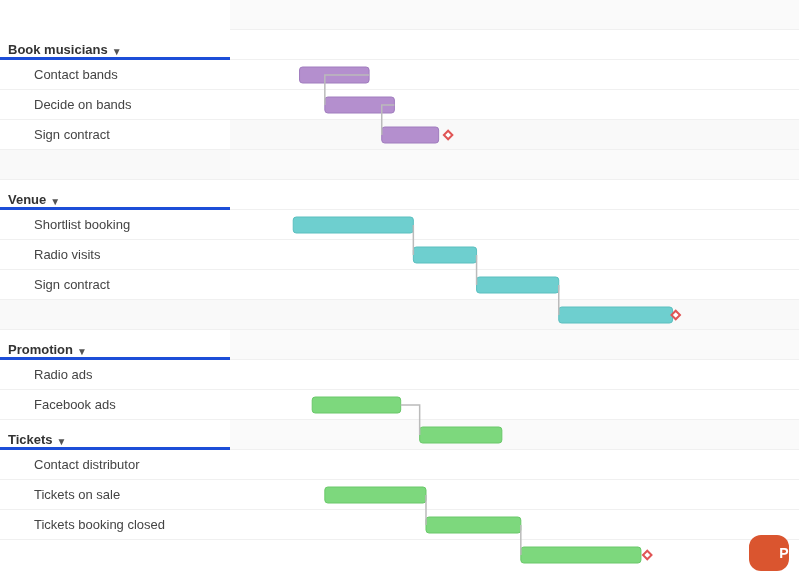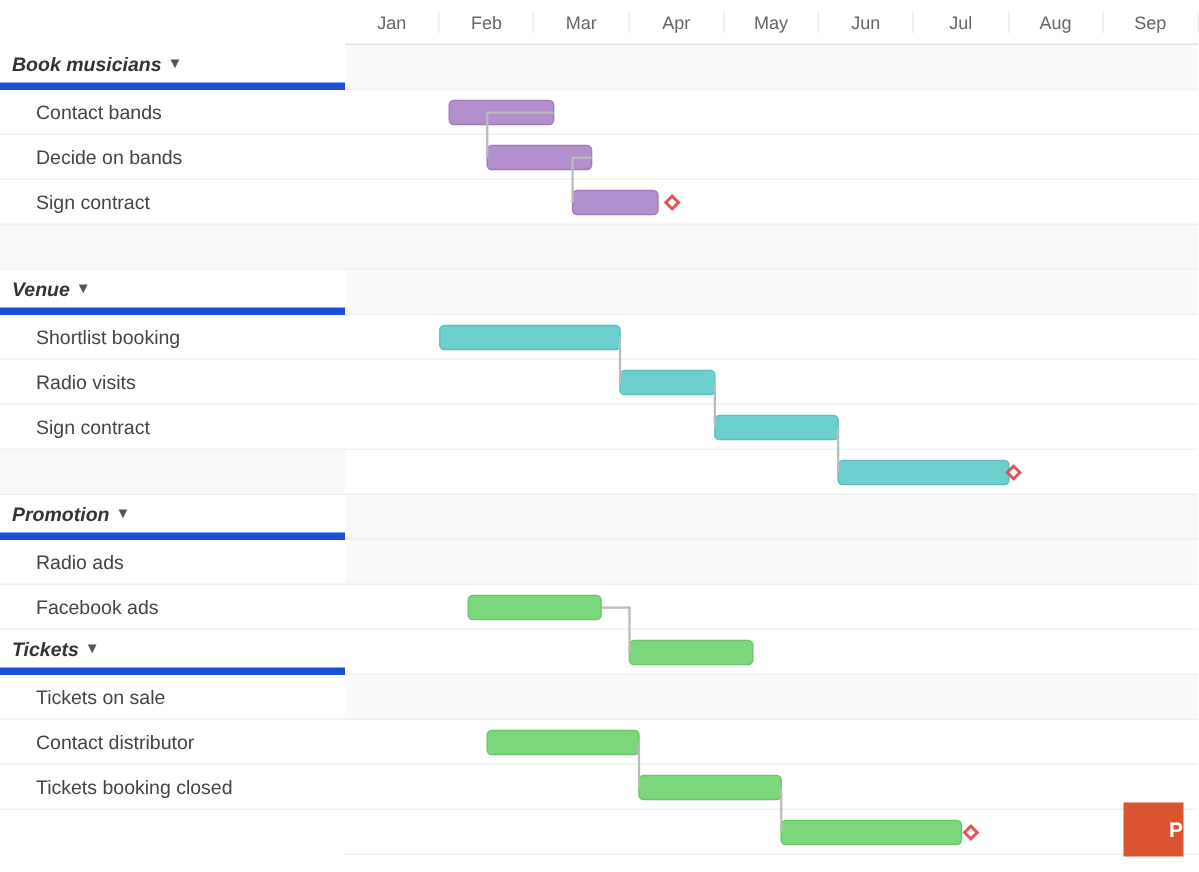--- a/index.html
+++ b/index.html
@@ -48,54 +48,53 @@
     .row {
       height: 30px;
       display: flex;
       align-items: center;
       border-bottom: 1px solid #f0f0f0;
       position: relative;
     }
     .left-panel .group-header {
       height: 30px;
       display: flex;
-      align-items: center;
+      align-items: flex-end;
       font-weight: bold;
       color: #333;
       padding-left: 8px;
-      border-bottom: 5px solid #1d4ed8;
-      font-style: italic;
+      border-bottom: 3px solid #1d4ed8;
     }
     .left-panel .group-header .chevron {
       margin-left: 4px;
       font-size: 10px;
       color: #555;
     }
     .left-panel .task-row {
       height: 30px;
       display: flex;
       align-items: center;
-      padding-left: 24px;
+      padding-left: 34px;
       color: #444;
       border-bottom: 1px solid #f0f0f0;
     }
     .ph-badge {
       position: absolute;
       bottom: 10px;
       right: 10px;
       width: 36px;
       height: 36px;
       background: #da552f;
       color: white;
       font-weight: bold;
       font-size: 14px;
       display: flex;
       align-items: center;
       justify-content: center;
-      border-radius: 0;
+      border-radius: 12px;
       padding-left: 40px;
     }
     svg.connector {
       position: absolute;
       top: 0;
       left: 0;
       width: 100%;
       pointer-events: none;
       overflow: visible;
     }
@@ -148,43 +147,32 @@
       </div>
     <div class="task-row">
         <span>Facebook ads</span>
       </div>
 
     <div class="group-header">
       <span>Tickets</span>
       <span class="chevron">▼</span>
     </div>
     <div class="task-row">
+        <span>Contact distributor</span>
+      </div>
+    <div class="task-row">
         <span>Tickets on sale</span>
       </div>
     <div class="task-row">
-        <span>Contact distributor</span>
-      </div>
-    <div class="task-row">
         <span>Tickets booking closed</span>
       </div>
   </div>
 
   <div class="chart-area" id="chart">
 
-    <div class="month-header">
-      <div class="month-col">Jan</div>
-      <div class="month-col">Feb</div>
-      <div class="month-col">Mar</div>
-      <div class="month-col">Apr</div>
-      <div class="month-col">May</div>
-      <div class="month-col">Jun</div>
-      <div class="month-col">Jul</div>
-      <div class="month-col">Aug</div>
-      <div class="month-col">Sep</div>
-    </div>
 
     <div class="rows-area" id="rows-area">
 
       <div class="row" style="background:#fafafa;"></div>
 
       <div class="row"></div>
 
       <div class="row"></div>
 
       <div class="row"></div>

